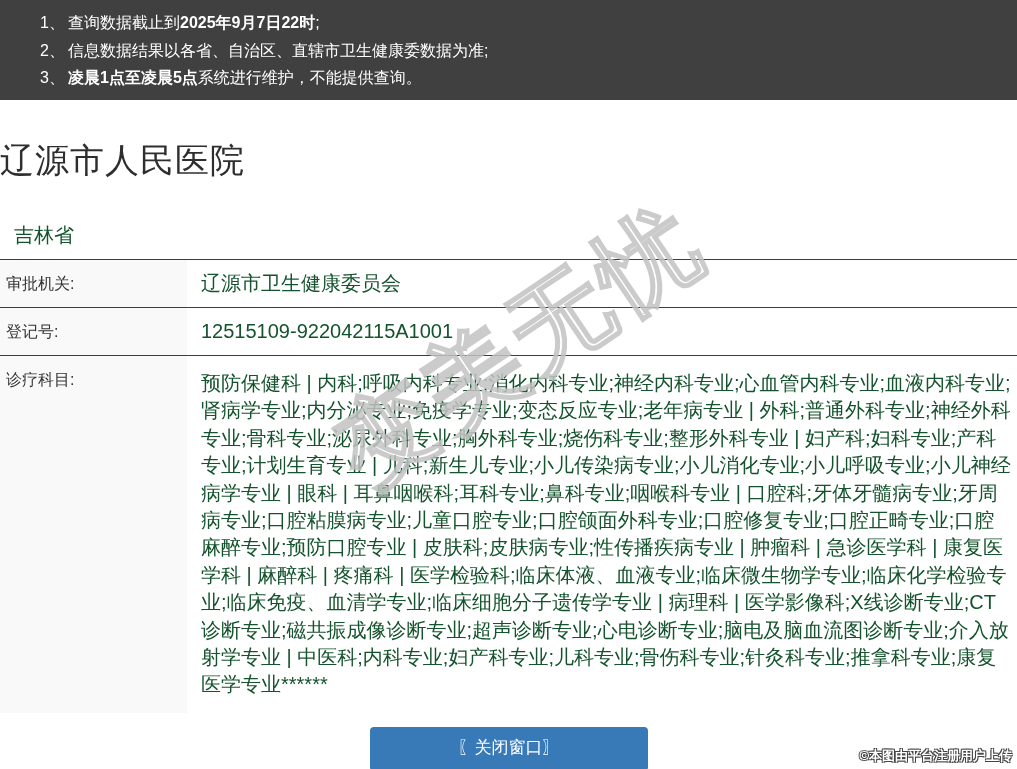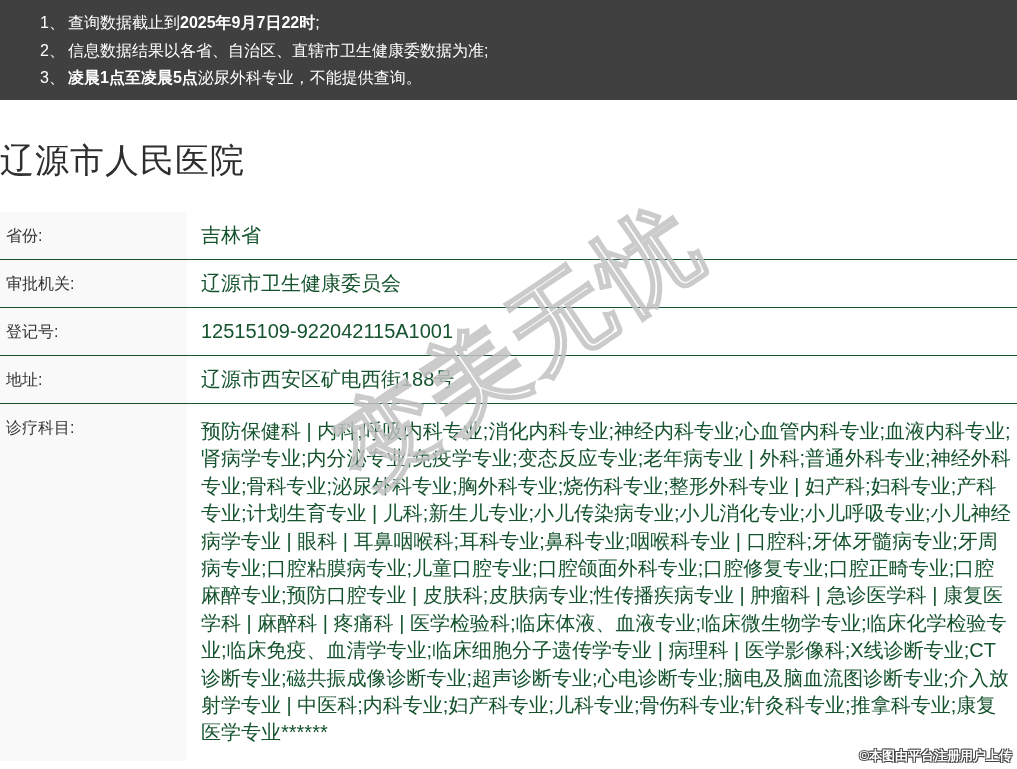--- a/index.html
+++ b/index.html
@@ -90,41 +90,36 @@
     pointer-events: none;
     padding-left: 40px;
   }
 </style>
 </head>
 <body>
 
 <div class="banner">
   <div><span class="num">1、</span><span>查询数据截止到</span><b>2025年9月7日22时</b><span>;</span></div>
   <div><span class="num">2、</span><span>信息数据结果以各省、自治区、直辖市卫生健康委数据为准;</span><b></b><span></span></div>
-  <div><span class="num">3、</span><span></span><b>凌晨1点至凌晨5点</b><span>泌尿外科专业，不能提供查询。</span></div>
+  <div><span class="num">3、</span><span></span><b>凌晨1点至凌晨5点</b><span>系统进行维护，不能提供查询。</span></div>
 </div>
 
 <h1 class="page-title">辽源市人民医院</h1>
 
 <div class="info-table">
   <div class="info-row single">
-    <div class="cell-label">省份:</div>
     <div class="cell-value">吉林省</div>
   </div>
   <div class="info-row single">
     <div class="cell-label">审批机关:</div>
     <div class="cell-value">辽源市卫生健康委员会</div>
   </div>
   <div class="info-row single">
     <div class="cell-label">登记号:</div>
     <div class="cell-value">12515109-922042115A1001</div>
-  </div>
-  <div class="info-row single">
-    <div class="cell-label">地址:</div>
-    <div class="cell-value">辽源市西安区矿电西街188号</div>
   </div>
   <div class="info-row">
     <div class="cell-label">诊疗科目:</div>
     <div class="cell-value">预防保健科 | 内科;呼吸内科专业;消化内科专业;神经内科专业;心血管内科专业;血液内科专业;肾病学专业;内分泌专业;免疫学专业;变态反应专业;老年病专业 | 外科;普通外科专业;神经外科专业;骨科专业;泌尿外科专业;胸外科专业;烧伤科专业;整形外科专业 | 妇产科;妇科专业;产科专业;计划生育专业 | 儿科;新生儿专业;小儿传染病专业;小儿消化专业;小儿呼吸专业;小儿神经病学专业 | 眼科 | 耳鼻咽喉科;耳科专业;鼻科专业;咽喉科专业 | 口腔科;牙体牙髓病专业;牙周病专业;口腔粘膜病专业;儿童口腔专业;口腔颌面外科专业;口腔修复专业;口腔正畸专业;口腔麻醉专业;预防口腔专业 | 皮肤科;皮肤病专业;性传播疾病专业 | 肿瘤科 | 急诊医学科 | 康复医学科 | 麻醉科 | 疼痛科 | 医学检验科;临床体液、血液专业;临床微生物学专业;临床化学检验专业;临床免疫、血清学专业;临床细胞分子遗传学专业 | 病理科 | 医学影像科;X线诊断专业;CT诊断专业;磁共振成像诊断专业;超声诊断专业;心电诊断专业;脑电及脑血流图诊断专业;介入放射学专业 | 中医科;内科专业;妇产科专业;儿科专业;骨伤科专业;针灸科专业;推拿科专业;康复医学专业******</div>
   </div>
 </div>
 
 <div class="btn-wrap">
   <button class="close-btn">〖关闭窗口〗</button>
 </div>

